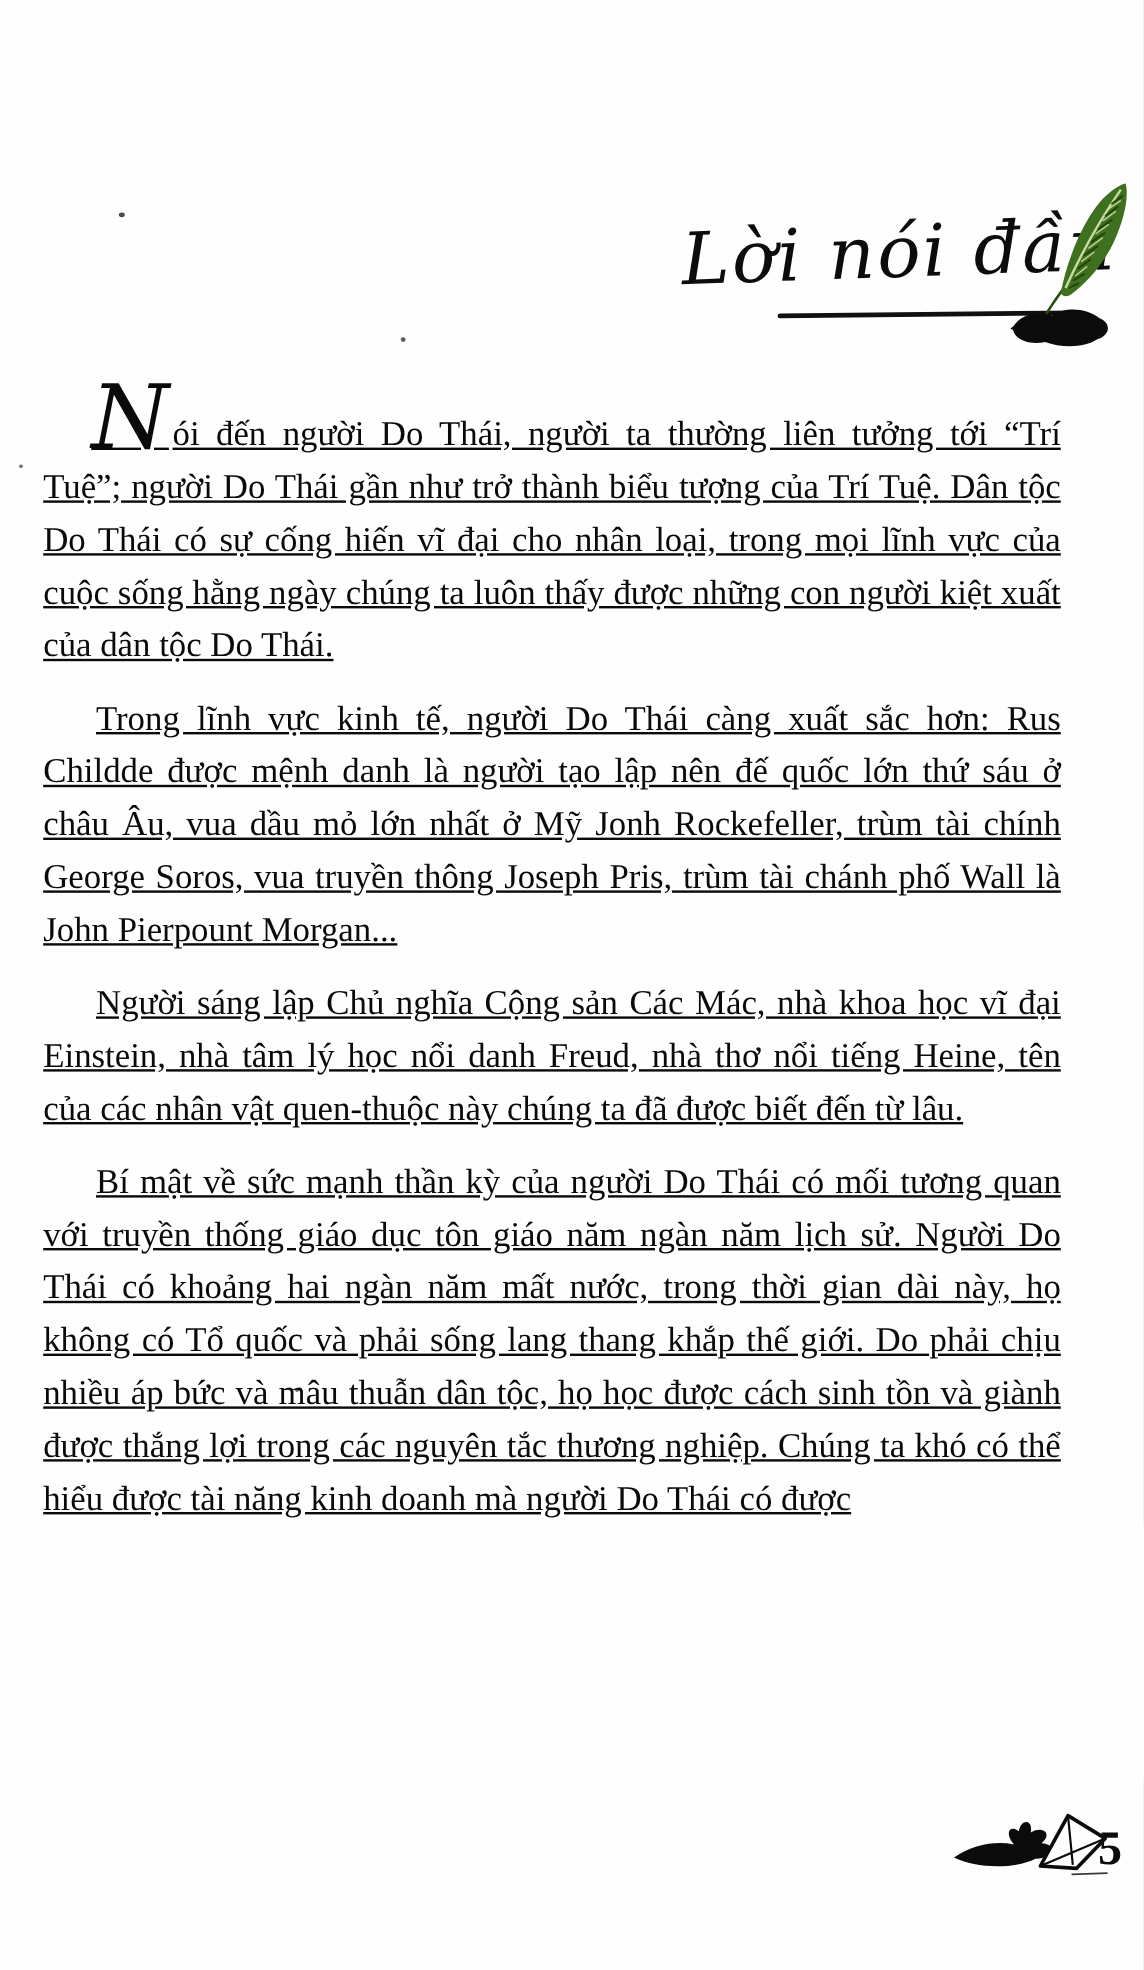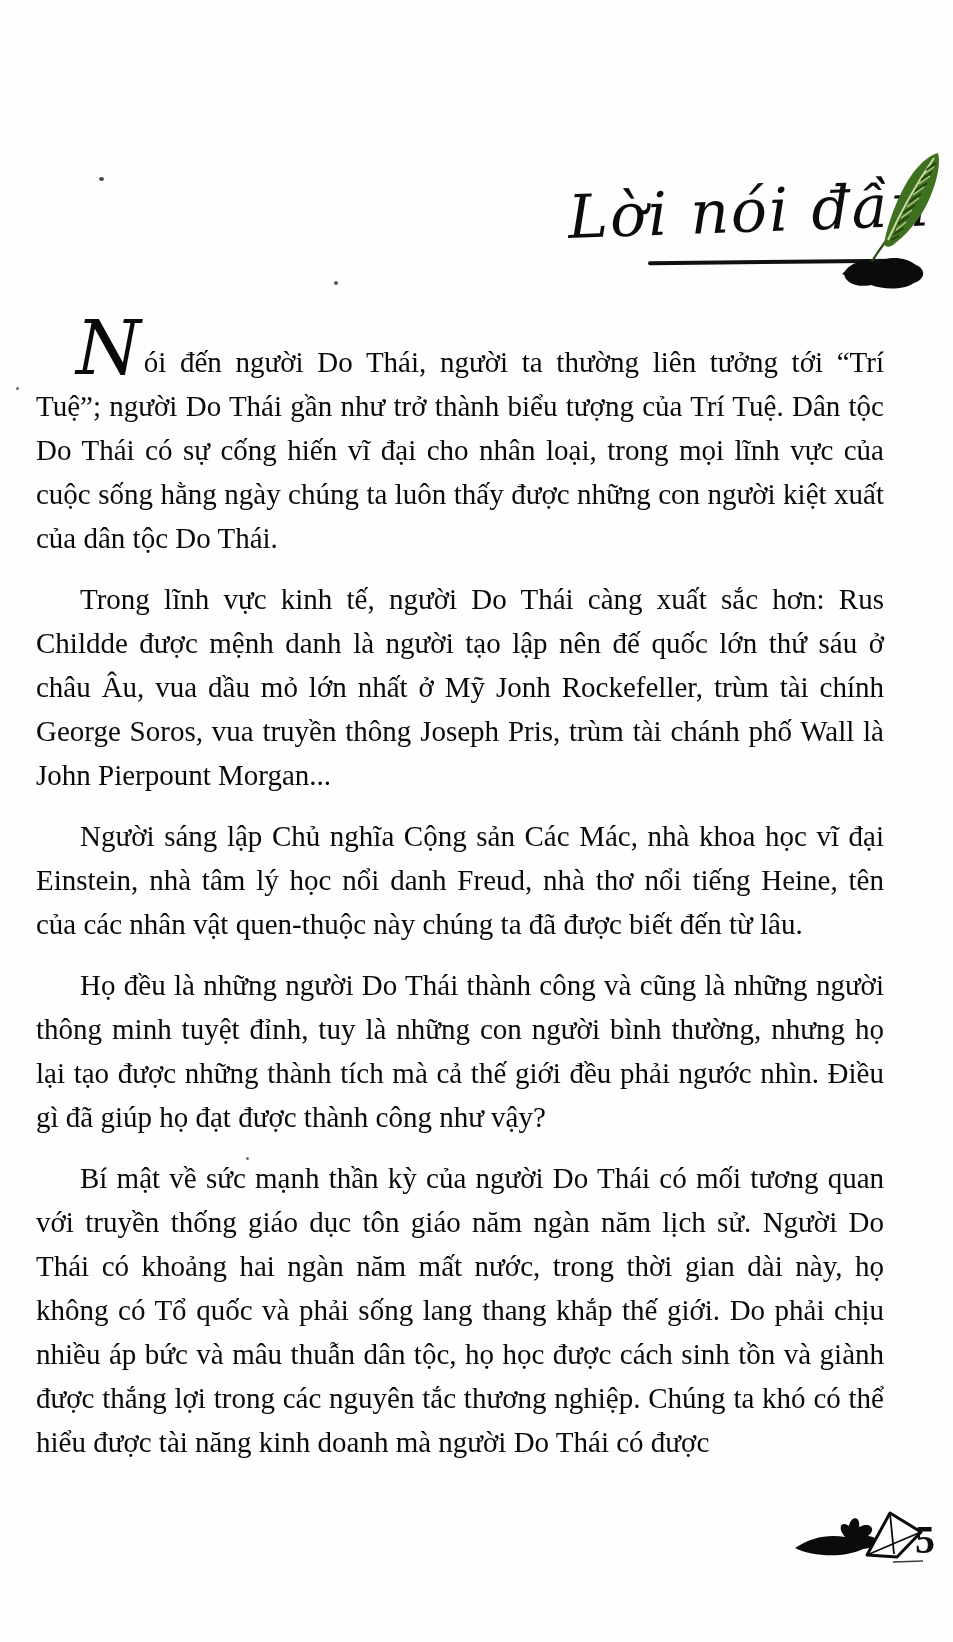--- a/index.html
+++ b/index.html
@@ -60,20 +60,21 @@
     width: 848px;
     font-family: "Liberation Serif", serif;
     font-size: 29px;
     line-height: 44px;
     text-align: justify;
     color: #0a0a0a;
   }
   .body-text p {
     margin: 0 0 17px 0;
     text-indent: 44px;
+    text-decoration: underline;
   }
   .body-text p.first { text-indent: 40px; }
   .dropcap {
     font-family: "DejaVu Serif", serif;
     font-style: italic;
     font-size: 74px;
     line-height: 0;
     letter-spacing: 0;
     position: relative;
     top: 2px;
@@ -150,21 +151,20 @@
     <path d="M4,23 C9,13 24,8 37,13 C48,5 66,7 76,15 C86,19 86,29 74,33 C64,40 44,40 31,35 C18,38 4,33 4,23 Z" fill="#0b0b0b"></path>
     <path d="M2,24 C6,20 12,19 16,21 L12,28 Z" fill="#0b0b0b"></path>
   </svg>
 
   <div class="body-text">
     <p class="first">
       <span class="dropcap">N</span><span>ói đến người Do Thái, người ta thường liên tưởng tới “Trí Tuệ”; người Do Thái gần như trở thành biểu tượng của Trí Tuệ. Dân tộc Do Thái có sự cống hiến vĩ đại cho nhân loại, trong mọi lĩnh vực của cuộc sống hằng ngày chúng ta luôn thấy được những con người kiệt xuất của dân tộc Do Thái.</span>
     </p>
     <p>Trong lĩnh vực kinh tế, người Do Thái càng xuất sắc hơn: Rus Childde được mệnh danh là người tạo lập nên đế quốc lớn thứ sáu ở châu Âu, vua dầu mỏ lớn nhất ở Mỹ Jonh Rockefeller, trùm tài chính George Soros, vua truyền thông Joseph Pris, trùm tài chánh phố Wall là John Pierpount Morgan...</p>
     <p>Người sáng lập Chủ nghĩa Cộng sản Các Mác, nhà khoa học vĩ đại Einstein, nhà tâm lý học nổi danh Freud, nhà thơ nổi tiếng Heine, tên của các nhân vật quen-thuộc này chúng ta đã được biết đến từ lâu.</p>
-    <p>Họ đều là những người Do Thái thành công và cũng là những người thông minh tuyệt đỉnh, tuy là những con người bình thường, nhưng họ lại tạo được những thành tích mà cả thế giới đều phải ngước nhìn. Điều gì đã giúp họ đạt được thành công như vậy?</p>
     <p>Bí mật về sức mạnh thần kỳ của người Do Thái có mối tương quan với truyền thống giáo dục tôn giáo năm ngàn năm lịch sử. Người Do Thái có khoảng hai ngàn năm mất nước, trong thời gian dài này, họ không có Tổ quốc và phải sống lang thang khắp thế giới. Do phải chịu nhiều áp bức và mâu thuẫn dân tộc, họ học được cách sinh tồn và giành được thắng lợi trong các nguyên tắc thương nghiệp. Chúng ta khó có thể hiểu được tài năng kinh doanh mà người Do Thái có được</p>
   </div>
 
   <svg class="flourish-svg" viewBox="0 0 132 58">
     <path fill="#0b0b0b" d="M2,42 C18,31 36,28 52,31 C44,22 48,14 56,20 C58,9 68,10 66,21 C77,15 84,23 75,30 C88,31 87,42 70,43 C52,52 20,51 2,42 Z"></path>
     <path d="M74,49 L97,7 L128,26 L104,51 Z" fill="#fefefe" stroke="#0b0b0b" stroke-width="3" stroke-linejoin="round"></path>
     <path d="M74,49 L128,26 M97,7 L101,48" stroke="#0b0b0b" stroke-width="1.8" fill="none"></path>
     <path d="M100,56 L130,55" stroke="#3a3a3a" stroke-width="1.5"></path>
   </svg>
   <div class="page-number">5</div>

